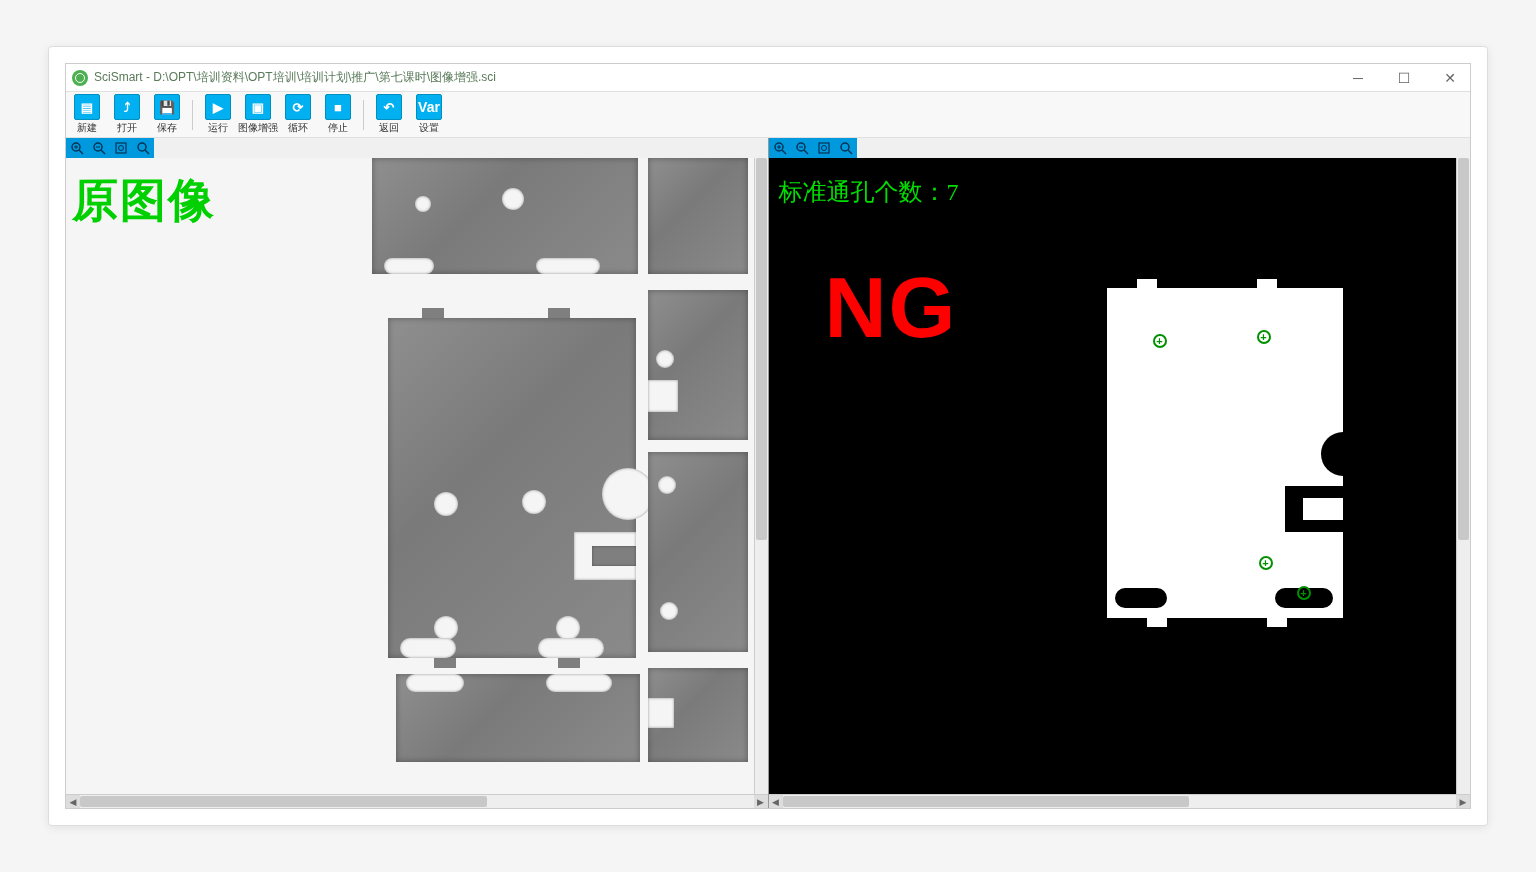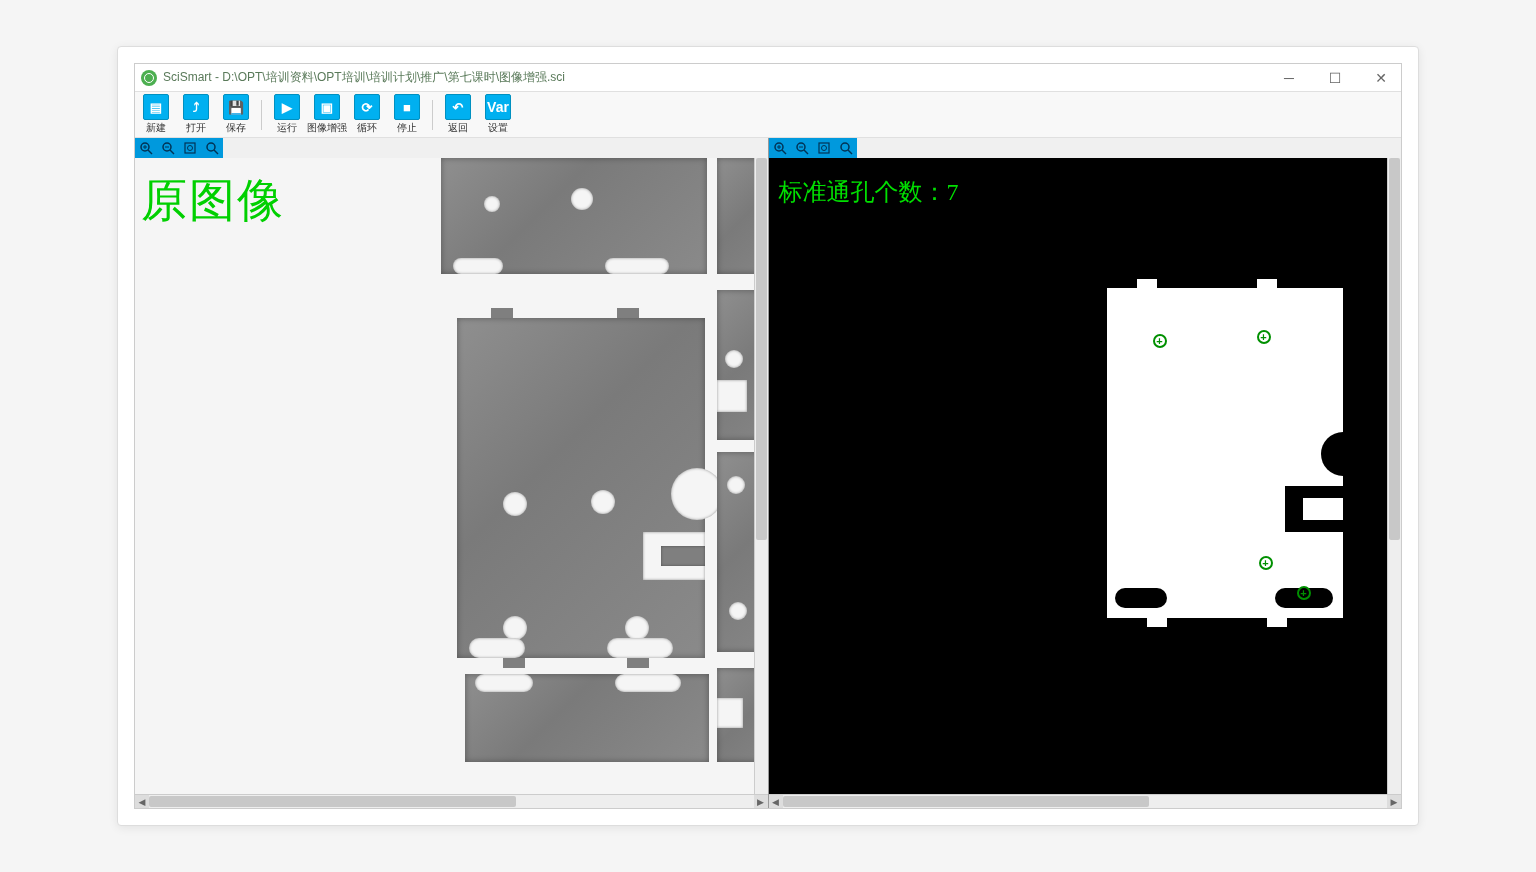--- a/index.html
+++ b/index.html
@@ -7,21 +7,21 @@
   font-family: "Microsoft YaHei", "SimSun", Arial, sans-serif;
   background: #f5f5f5;
   width: 1536px;
   height: 872px;
   overflow: hidden;
   display: flex;
   align-items: center;
   justify-content: center;
 }
 .outer-frame {
-  width: 1302px;
+  width: 1440px;
   height: 780px;
   background: #fff;
   border: 1px solid #ddd;
   border-radius: 4px;
   box-shadow: 0 2px 10px rgba(0,0,0,0.08);
   padding: 16px;
 }
 .app-window {
   width: 100%;
   height: 100%;
@@ -145,21 +145,21 @@
 .left-canvas {
   position: absolute; inset: 0;
   background: #f5f5f5;
 }
 .left-overlay-label {
   position: absolute;
   top: 12px; left: 6px;
   font-size: 46px;
   color: #00d000;
   font-family: "SimSun","Songti SC",serif;
-  font-weight: 400;
+  font-weight: 700;
   letter-spacing: 2px;
 }
 
 .part {
   position: absolute;
   background: linear-gradient(135deg,#8f8f8f,#7a7a7a 40%,#8a8a8a);
   box-shadow: inset 0 0 6px rgba(0,0,0,0.35);
 }
 .hole {
   position: absolute;
@@ -398,20 +398,21 @@
                 </svg>
               </div>
         </div>
       </div>
 
       <div class="canvas-wrap">
         <div class="right-canvas">
           <div class="right-text line1">
             <span>标准通孔个数：</span><span>7</span>
           </div>
+          <div class="ng-text">NG</div>
 
           <div class="blob" style="left:338px; top:130px; width:236px; height:330px;">
 
             <div style="position:absolute; top:-9px; left:30px; width:20px; height:9px; background:#fff;"></div>
             <div style="position:absolute; top:-9px; left:150px; width:20px; height:9px; background:#fff;"></div>
 
             <div style="position:absolute; bottom:-9px; left:40px; width:20px; height:9px; background:#fff;"></div>
             <div style="position:absolute; bottom:-9px; left:160px; width:20px; height:9px; background:#fff;"></div>
 
             <div style="position:absolute; right:-22px; top:144px; width:44px; height:44px; border-radius:50%; background:#000;"></div>

